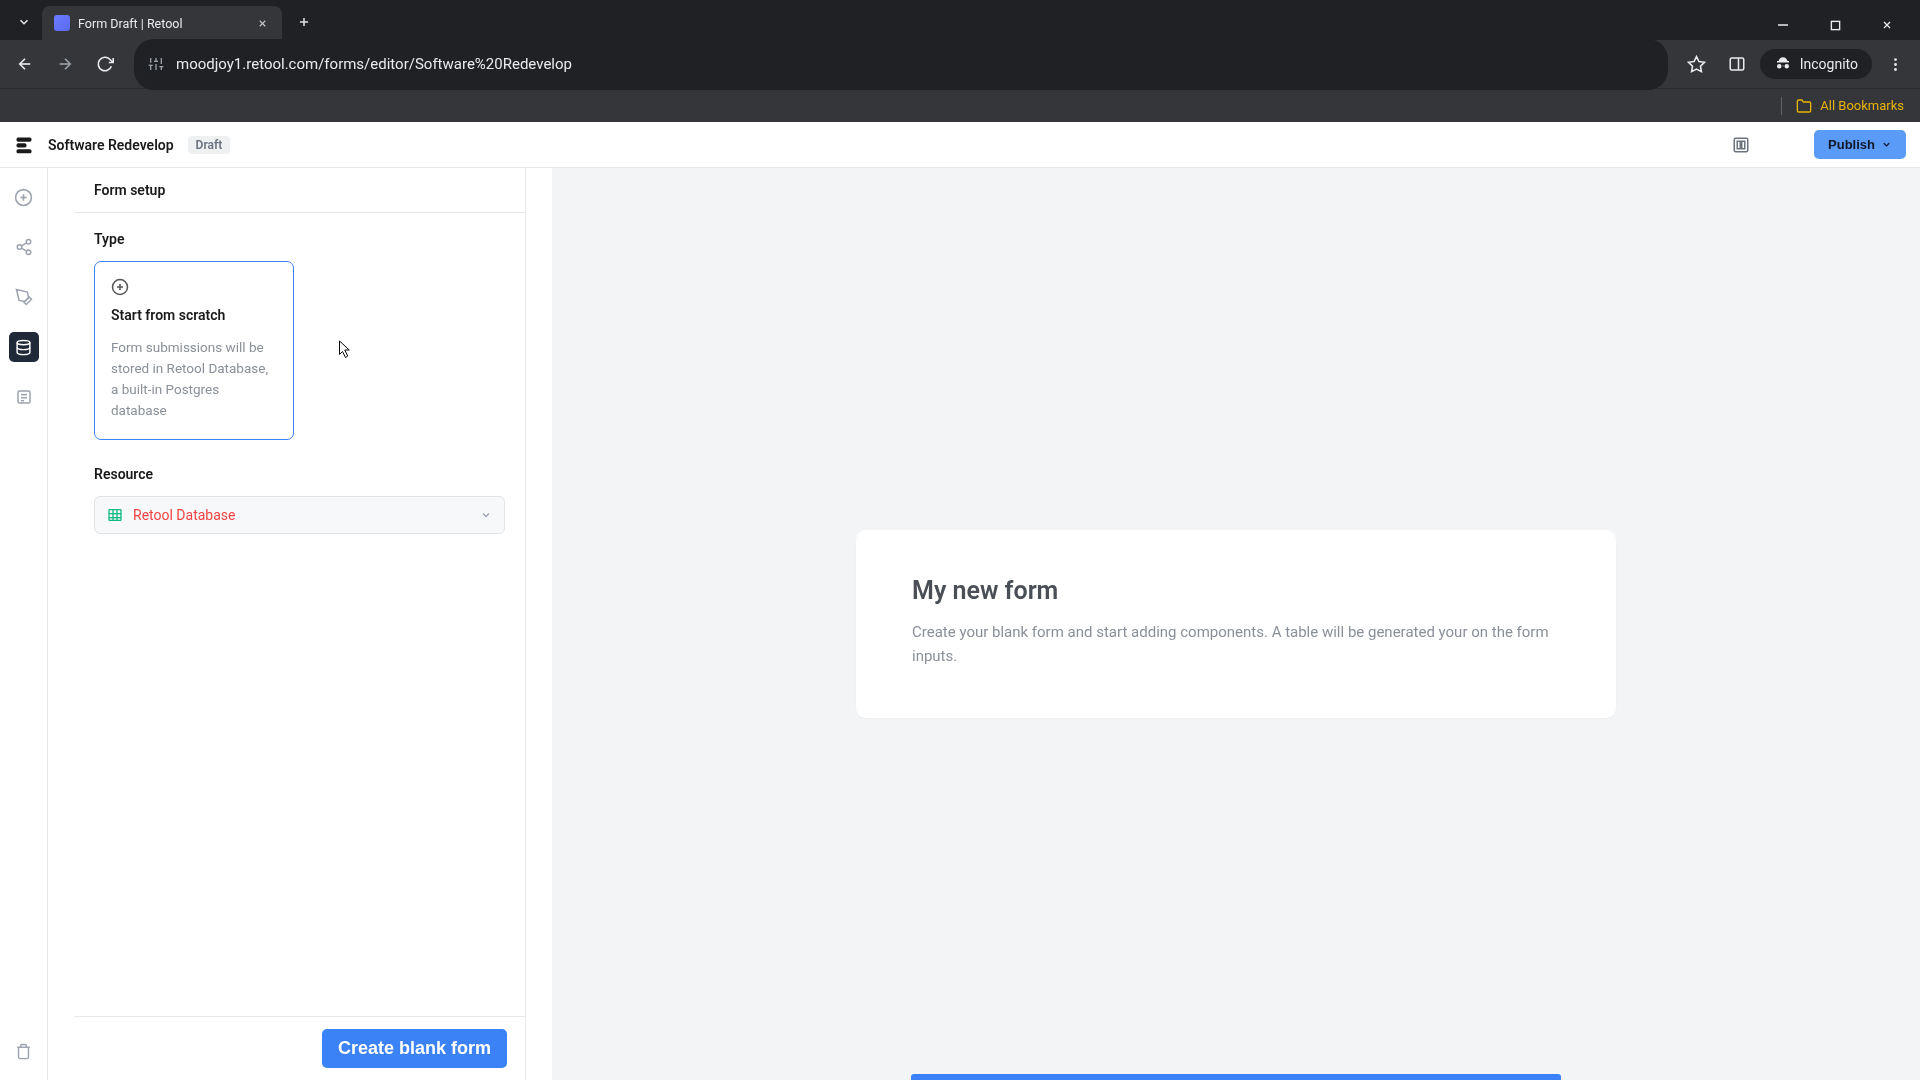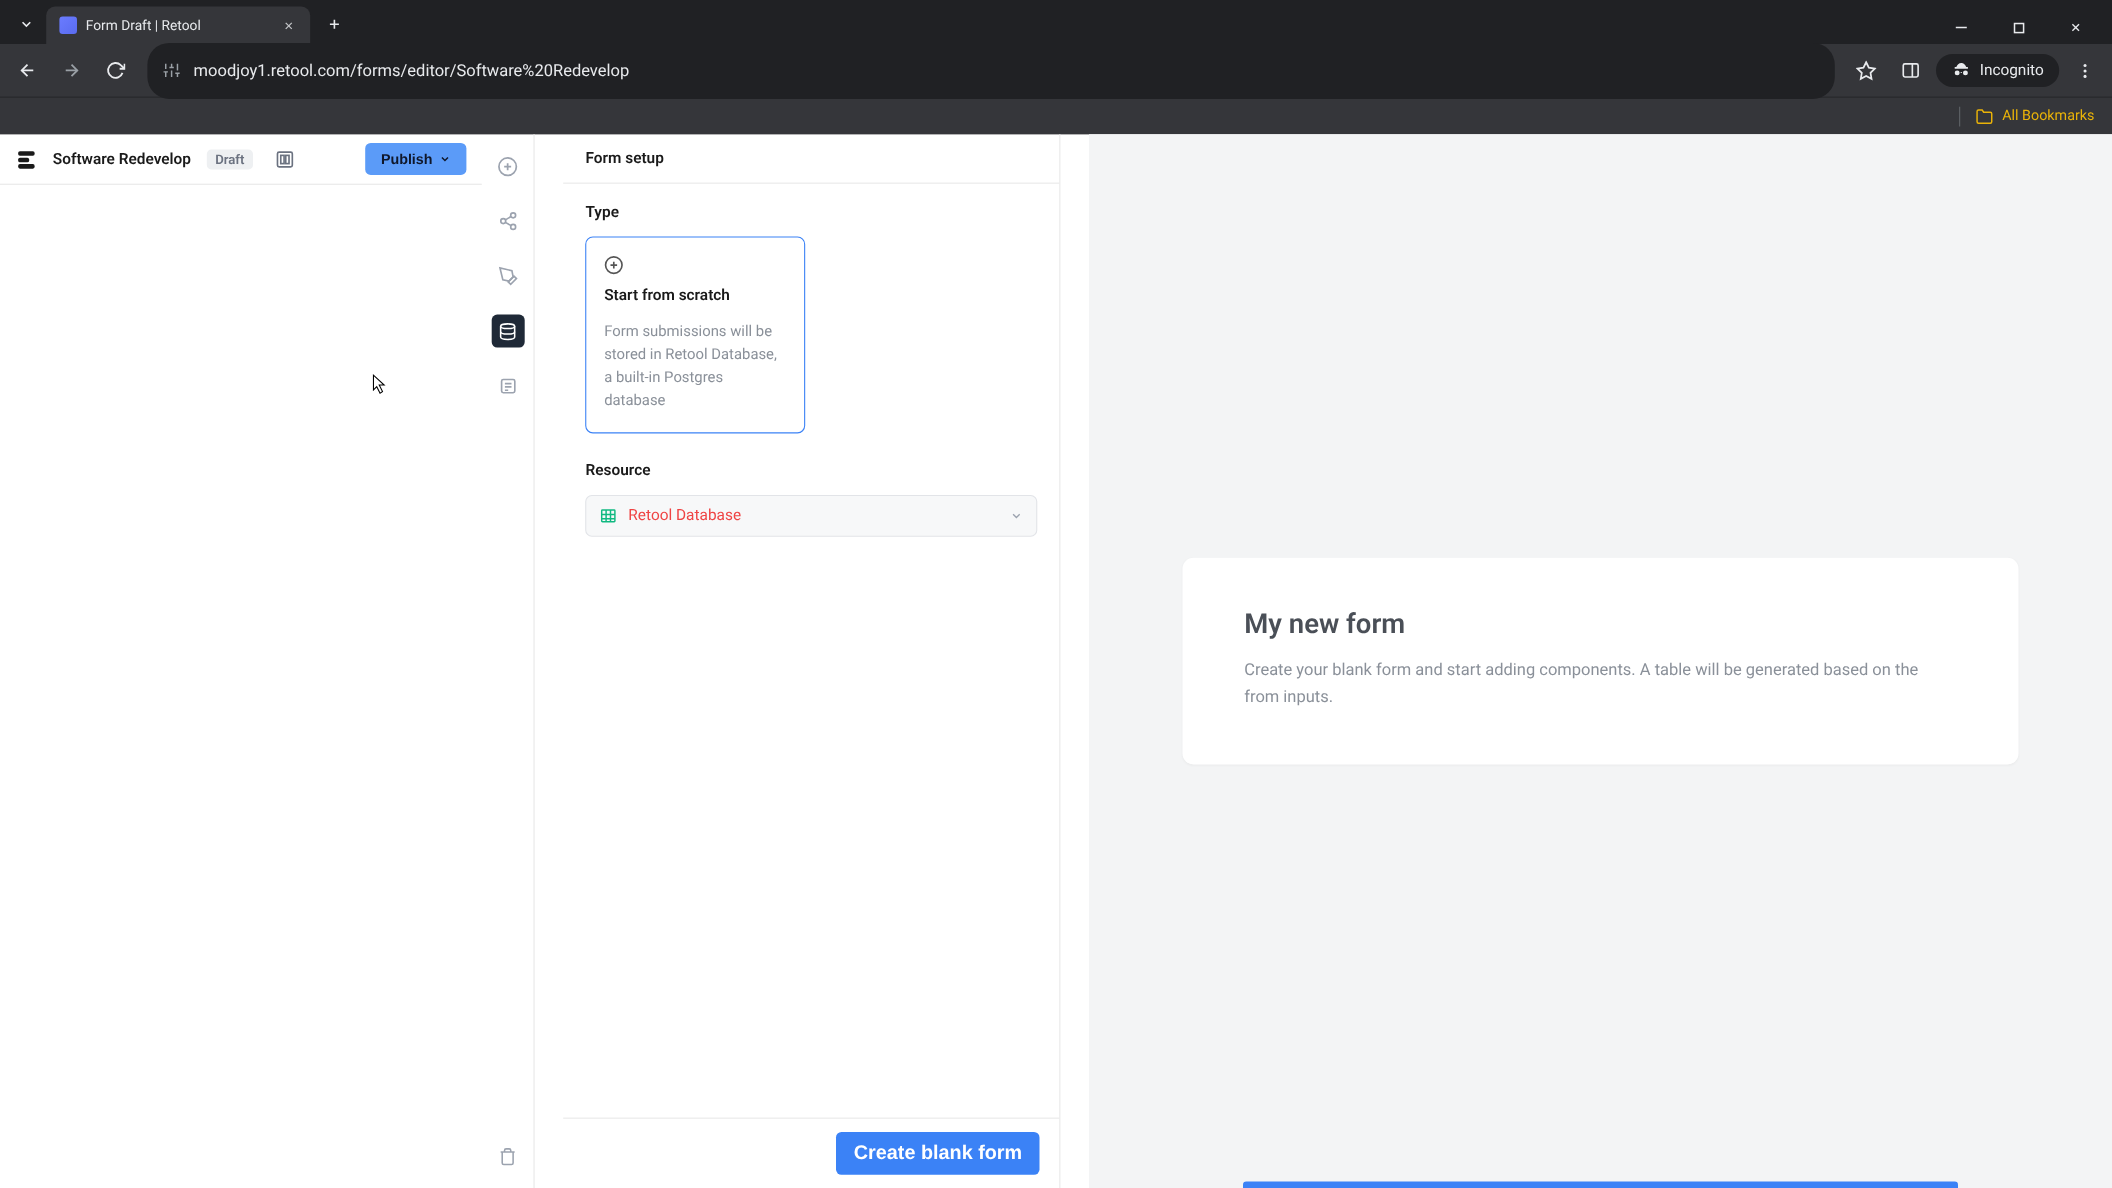--- a/index.html
+++ b/index.html
@@ -22,21 +22,21 @@
 .nav-btn.enabled { color: #e8eaed; }
 .addr-bar { flex: 1; background: #202124; border-radius: 20px; height: 51px; display: flex; align-items: center; padding: 0 14px; gap: 12px; color: #e8eaed; font-size: 15px; margin: 0 6px; }
 .addr-bar .site-icon { color: #9aa0a6; font-size: 15px; }
 .addr-right { display: flex; align-items: center; gap: 6px; }
 .incognito-chip { display: flex; align-items: center; gap: 8px; background: #202124; border-radius: 18px; padding: 6px 14px; font-size: 14px; }
 .bookmarks-row { background: #35363a; height: 34px; display: flex; align-items: center; justify-content: flex-end; padding: 0 16px; border-top: 1px solid #2a2b2e; }
 .bookmarks-row .sep { width: 1px; height: 18px; background: #5f6368; margin-right: 14px; }
 .all-bm { display: flex; align-items: flex-start; gap: 8px; color: #eab308; font-size: 13px; }
 
 
-.app { display: flex; flex-direction: row; height: calc(1080px - 122px); }
+.app { display: flex; flex-direction: column; height: calc(1080px - 122px); }
 .app-header { height: 46px; border-bottom: 1px solid #e8e8e8; display: flex; align-items: center; padding: 0 14px; gap: 14px; }
 .logo { width: 20px; height: 20px; }
 .app-title { font-size: 14px; font-weight: 600; color: #1a1a1a; }
 .draft-badge { background: #eef0f2; color: #6b7280; font-size: 12px; font-weight: 600; padding: 2px 8px; border-radius: 4px; }
 .hdr-right { margin-left: auto; display: flex; align-items: center; gap: 10px; }
 .hdr-icon { width: 30px; height: 30px; display: flex; align-items: center; justify-content: center; color: #6b7280; }
 .publish-btn { background: #5b9bf8; color: #0f172a; font-size: 13px; font-weight: 600; padding: 7px 14px; border-radius: 5px; display: flex; align-items: center; gap: 6px; border: none; margin-left: 48px; }
 
 .body-row { flex: 1; display: flex; min-height: 0; gap: 26px; }
 .rail { width: 48px; border-right: 1px solid #e8e8e8; display: flex; flex-direction: column; align-items: center; padding-top: 14px; gap: 20px; }
@@ -302,21 +302,21 @@
         </div>
       </div>
       <div class="panel-footer">
         <button class="create-btn"><span>Create blank form</span></button>
       </div>
     </div>
 
     <div class="canvas">
       <div class="form-card">
         <div class="form-title">My new form</div>
-        <div class="form-desc">Create your blank form and start adding components. A table will be generated based on the from inputs.</div>
+        <div class="form-desc">Create your blank form and start adding components. A table will be generated your on the form inputs.</div>
       </div>
       <div class="canvas-bar"></div>
     </div>
   </div>
 </div>
 
 <div class="cursor-ptr">
   <svg width="18" height="22" viewBox="0 0 24 28">
       <path d="M6 2 L6 20 L10 16 L14 24 L17 22 L13 14 L19 14 Z" fill="#fff" stroke="#000" stroke-width="1.3"></path>
     </svg>

